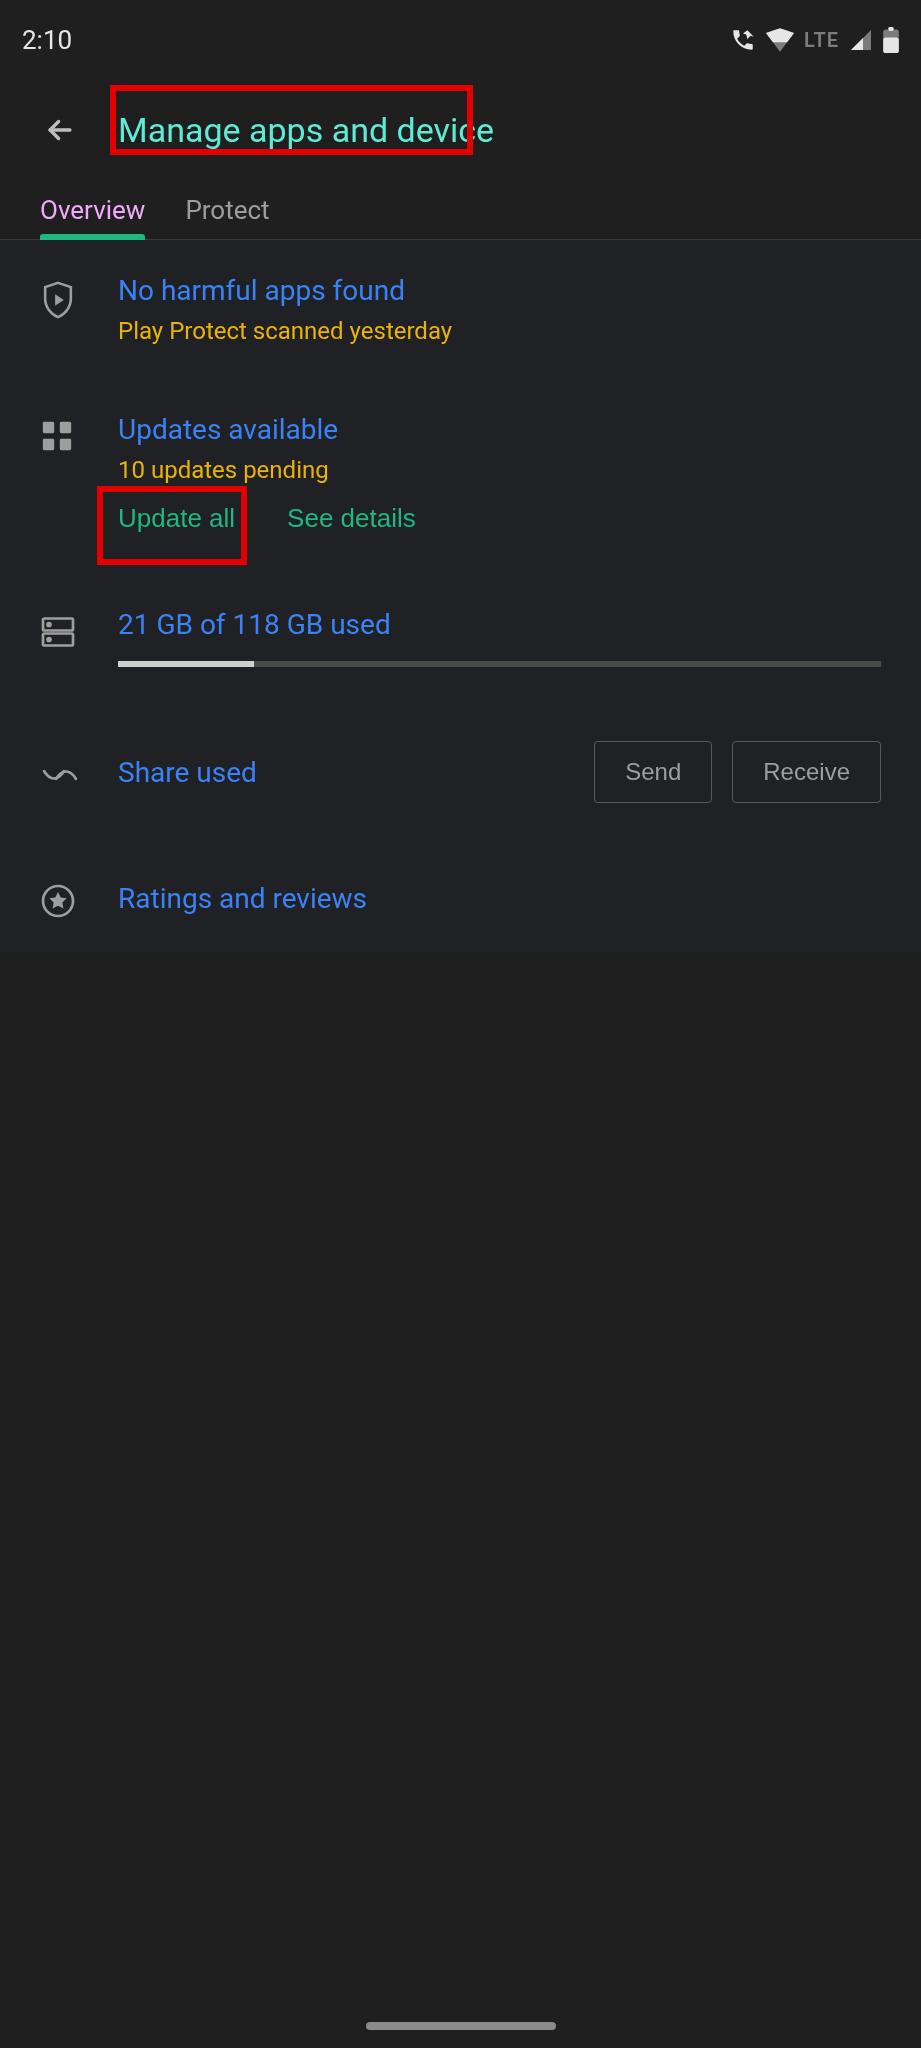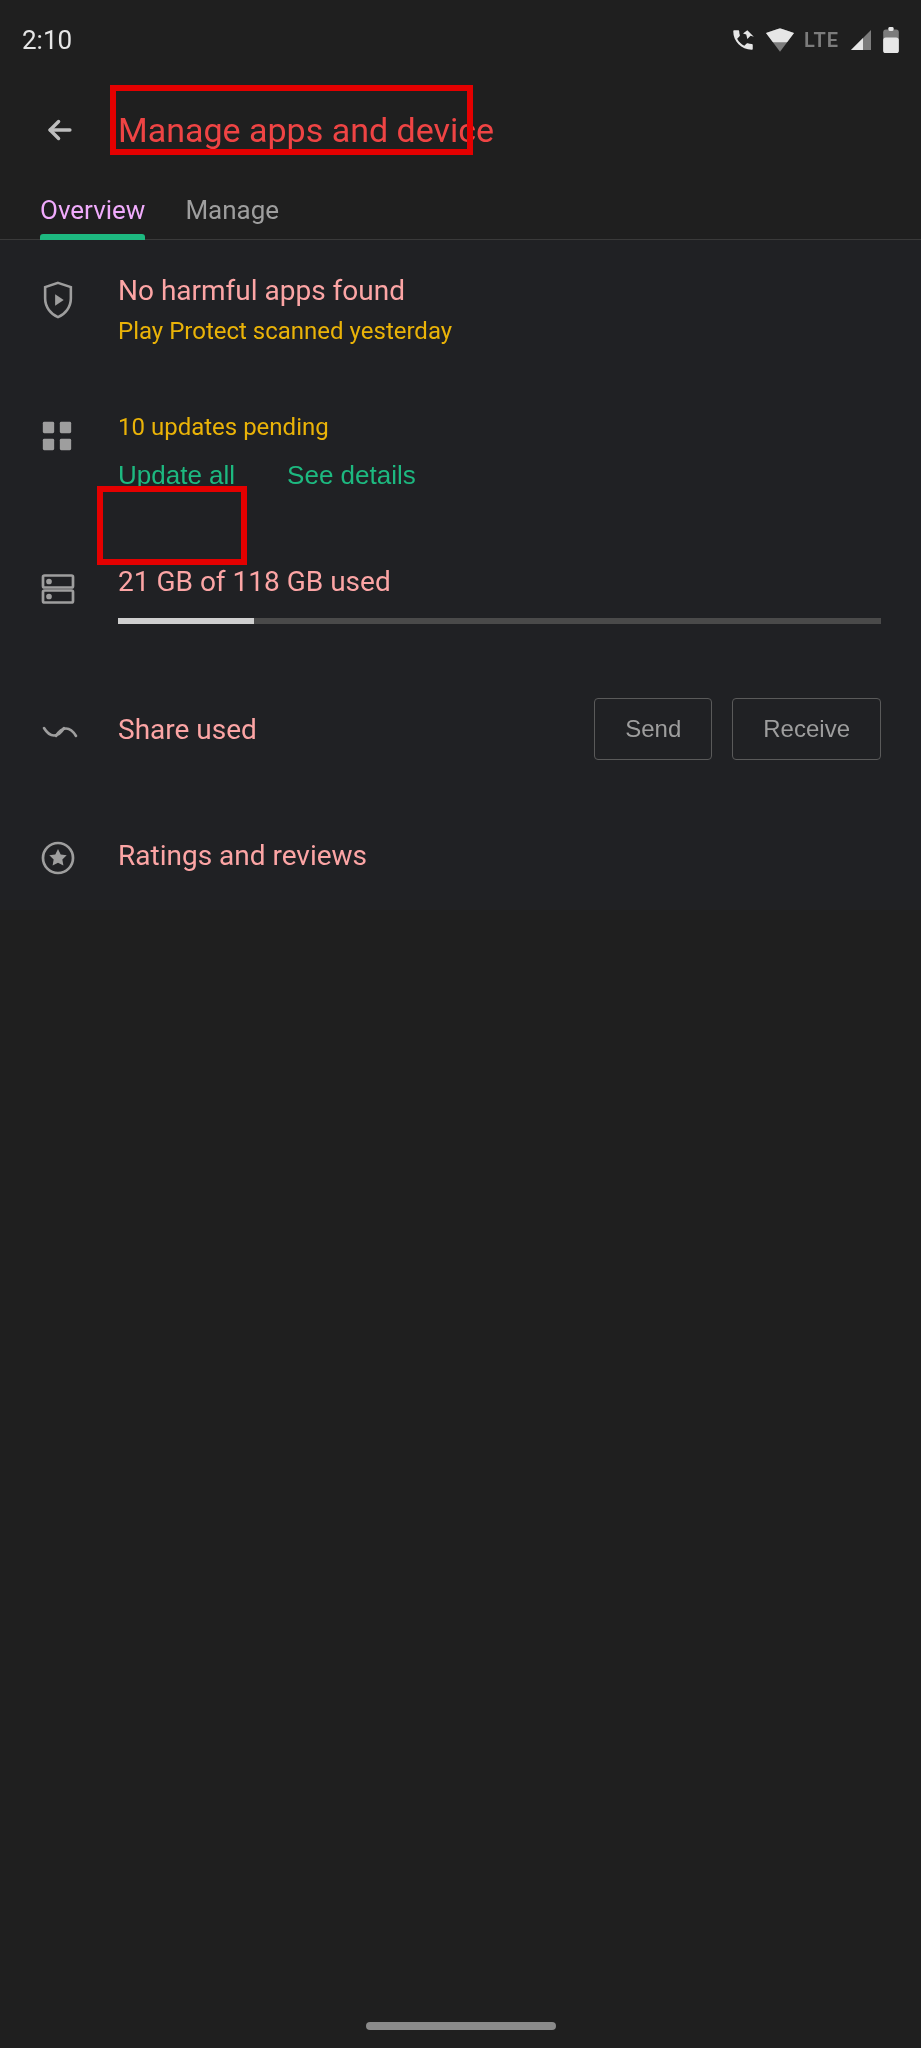--- a/index.html
+++ b/index.html
@@ -40,21 +40,21 @@
     padding: 0 40px;
   }
   .header .back-btn {
     width: 40px; height: 40px;
     display:flex; align-items:center; justify-content:center;
     color:#bdbdbd;
     margin-right: 38px;
   }
   .header .title {
     font-size: 34px;
-    color: #ef4444;
+    color: #5eead4;
     font-weight: 400;
   }
 
   
   .highlight-title {
     position:absolute;
     left:110px; top:85px;
     width:363px; height:70px;
     border:6px solid #e40000;
     pointer-events:none;
@@ -101,21 +101,21 @@
   }
   .row .icon-col {
     width: 78px;
     flex-shrink:0;
     display:flex;
     justify-content:flex-start;
     padding-top:6px;
     color:#9e9e9e;
   }
   .row .text-col { flex:1; }
-  .row-title { font-size:28px; color:#fca5a5; margin-bottom:10px; }
+  .row-title { font-size:28px; color:#3b82f6; margin-bottom:10px; }
   .row-sub   { font-size:24px; color:#eab308; }
 
   .row-actions {
     display:flex;
     gap: 52px;
     margin-top: 19px;
   }
   .link-btn {
     font-size:26px;
     color:#1db980;
@@ -201,21 +201,21 @@
         <path d="M19 12H5"></path>
         <path d="M11 18l-6-6 6-6"></path>
       </svg>
   </div>
   <div class="title">Manage apps and device</div>
 </div>
 <div class="highlight-title"></div>
 
 <div class="tabs">
   <div class="tab active">Overview</div>
-  <div class="tab">Manage</div>
+  <div class="tab">Protect</div>
 </div>
 
 <div class="content">
 
 <div class="row">
   <div class="icon-col">
     <svg width="36" height="40" viewBox="0 0 24 28" fill="none" stroke="#9e9e9e" stroke-width="1.8">
           <path d="M12 2l9 3v8c0 6-4 11-9 13-5-2-9-7-9-13V5l9-3z"></path>
           <path d="M10 10l6 4-6 4v-8z" fill="#9e9e9e" stroke="none"></path>
         </svg>
@@ -229,20 +229,21 @@
 <div class="row" style="padding-bottom:40px;">
   <div class="icon-col">
     <svg width="34" height="34" viewBox="0 0 24 24" fill="#9e9e9e">
           <rect x="2" y="2" width="8" height="8" rx="1"></rect>
           <rect x="14" y="2" width="8" height="8" rx="1"></rect>
           <rect x="2" y="14" width="8" height="8" rx="1"></rect>
           <rect x="14" y="14" width="8" height="8" rx="1"></rect>
         </svg>
   </div>
   <div class="text-col">
+    <div class="row-title">Updates available</div>
     <div class="row-sub">10 updates pending</div>
     <div class="row-actions">
       <button class="link-btn">Update all</button>
       <button class="link-btn">See details</button>
     </div>
   </div>
 </div>
 <div class="highlight-update"></div>
 
 <div class="row">

